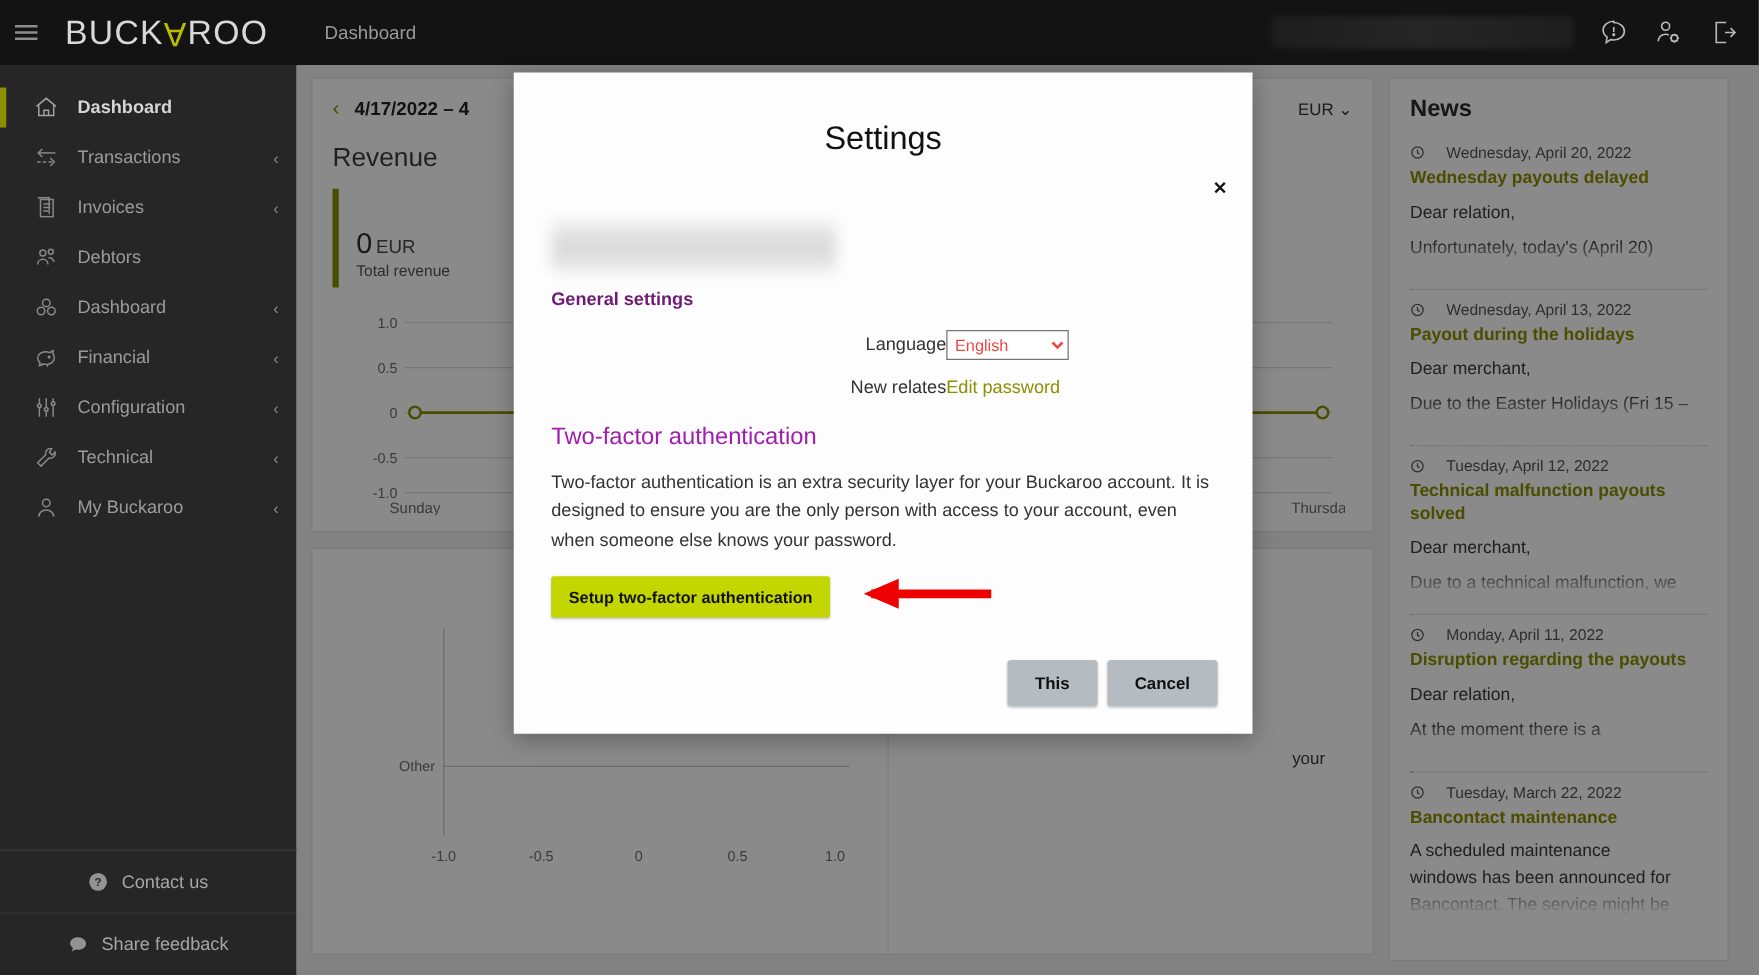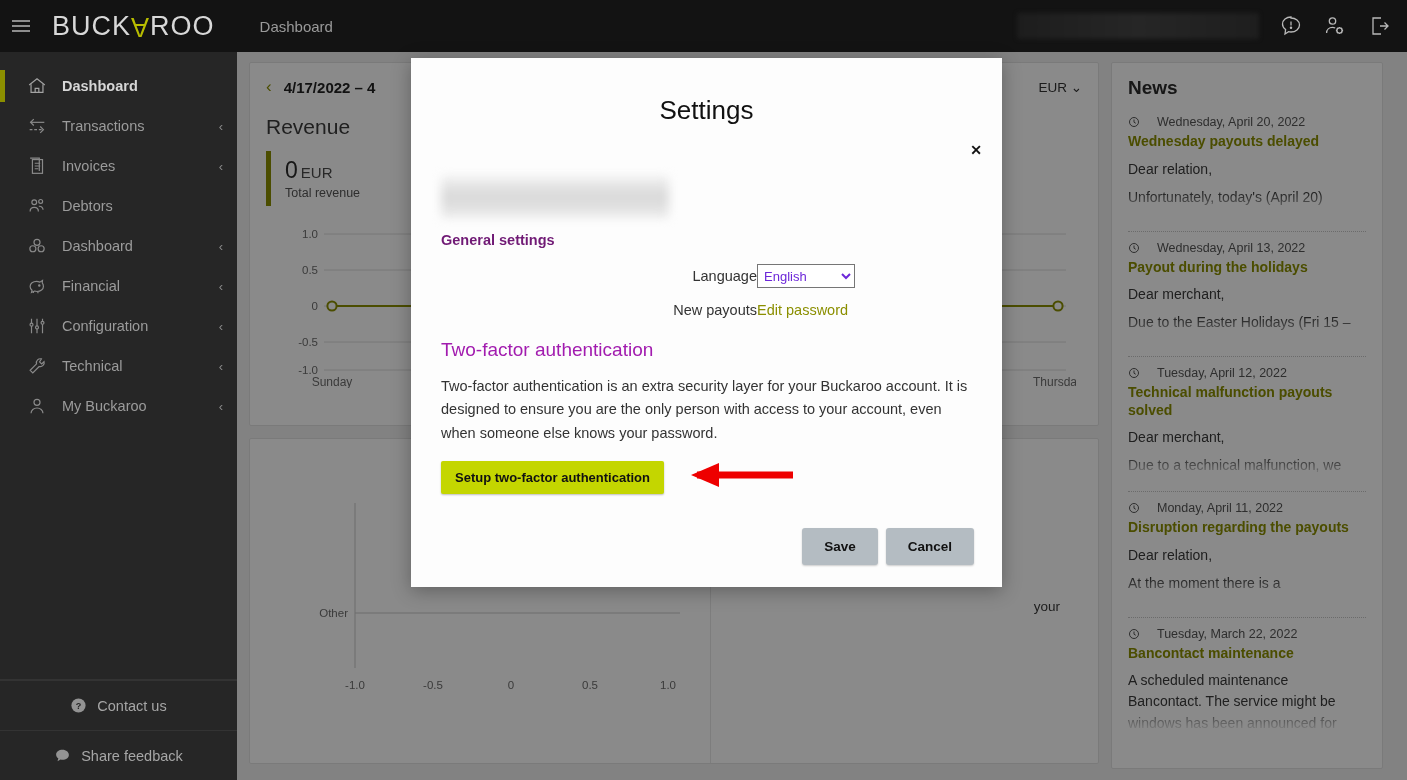--- a/index.html
+++ b/index.html
@@ -81,21 +81,21 @@
   .date-range { font-weight: bold; font-size: 15px; color: #222; white-space: nowrap; }
   .cur-sel { margin-left: auto; font-size: 13.5px; color: #333; cursor: pointer; white-space: nowrap; }
 
   .panel-title { font-size: 21px; color: #3b3b3b; font-weight: 400; padding: 8px 0 12px 0; }
 
   .stat-row { display: flex; gap: 0; padding-bottom: 6px; }
   .stat {
     border-left: 5px solid #8b8f00; padding: 6px 24px 6px 14px; min-width: 150px;
   }
   .stat.grey { border-left-color: #9aa1a6; }
-  .stat-val { font-size: 23px; color: #2b2b2b; }
+  .stat-val { font-size: 23px; color: #2b2b2b; margin-top: 24px; }
   .stat-val .unit { font-size: 15px; color: #4a4a4a; margin-left: 3px; }
   .stat-lbl { font-size: 12.5px; color: #555; margin-top: 2px; }
 
   .chart-wrap { position: relative; height: 170px; padding: 8px 10px 0 10px; }
   .chart-svg { display: block; }
   .axis-lbl { font-size: 11.5px; fill: #6d6d6d; }
   .xcat { font-size: 12px; fill: #6d6d6d; }
 
   .tx-chart { position: relative; height: 205px; padding: 10px 14px 0 14px; }
 
@@ -145,21 +145,21 @@
   .redact-name {
     width: 228px; height: 42px; border-radius: 4px;
     background: linear-gradient(180deg,#f1f1f1,#d8d8d8,#ececec);
     filter: blur(5px); margin-bottom: 14px;
   }
   .sec-h { font-weight: bold; font-size: 14.5px; color: #701a75; margin-bottom: 16px; }
   .frow { display: flex; align-items: center; margin-bottom: 13px; }
   .frow-lbl { font-size: 14.5px; color: #333; flex: 1; text-align: right; }
   .frow-val { width: 215px; }
   .lang-select {
-    width: 98px; height: 24px; font-size: 13px; color: #6d28d9;
+    width: 98px; height: 24px; font-size: 13px; color: #ef4444;
     font-family: "Liberation Sans", sans-serif; border: 1px solid #767676;
     background: #fff; padding: 0 2px;
   }
   .link-y { color: #8b8f00; font-size: 14.5px; cursor: pointer; }
   .sec-h2 { font-weight: normal; font-size: 19px; color: #a21caf; margin: 20px 0 14px 0; }
   .sec-p { font-size: 14.5px; color: #333; line-height: 1.62; margin-bottom: 16px; }
   .modal-actions {
     position: absolute; right: 28px; bottom: 22px; display: flex; gap: 8px;
   }
   .grey-btn {
@@ -498,22 +498,22 @@
             <div class="news-date">
               <svg width="12" height="12" viewBox="0 0 24 24" fill="none" stroke="#555" stroke-width="2">
                 <circle cx="12" cy="12" r="9"></circle>
                   <path d="M12 7v5.5l3.5 2"></path>
                 </svg>
               <span>Tuesday, March 22, 2022</span>
             </div>
             <div class="news-title">Bancontact maintenance</div>
             <div class="news-body" style="max-height:78px;">
               <p style="margin-bottom:0;">A scheduled maintenance</p>
+              <p style="margin-bottom:0;">windows has been announced for</p>
               <p style="margin-bottom:0;">Bancontact. The service might be</p>
-              <p style="margin-bottom:0;">windows has been announced for</p>
             </div>
           </div>
 
         </div>
       </div>
 
     </div>
   </div>
 
   <div class="overlay"></div>
@@ -530,34 +530,34 @@
       <div class="frow">
         <div class="frow-lbl">Language</div>
         <div class="frow-val">
           <select class="lang-select">
             <option>English</option>
           </select>
         </div>
       </div>
 
       <div class="frow">
-        <div class="frow-lbl">New payouts</div>
+        <div class="frow-lbl">New relates</div>
         <div class="frow-val">
           <span class="link-y">Edit password</span>
         </div>
       </div>
 
       <div class="sec-h2">Two-factor authentication</div>
       <div class="sec-p">Two-factor authentication is an extra security layer for your Buckaroo account. It is designed to ensure you are the only person with access to your account, even when someone else knows your password.</div>
 
       <button class="yellow-btn">Setup two-factor authentication</button>
     </div>
 
     <div class="modal-actions">
-      <button class="grey-btn">Save</button>
+      <button class="grey-btn">This</button>
       <button class="grey-btn">Cancel</button>
     </div>
   </div>
 
   <svg class="arrow" width="140" height="28" viewBox="0 0 140 28">
     <line x1="136" y1="14" x2="40" y2="14" stroke="#ee0000" stroke-width="7"></line>
     <polygon points="34,14 62,2 62,26" fill="#ee0000"></polygon>
   </svg>
 
 </div>

